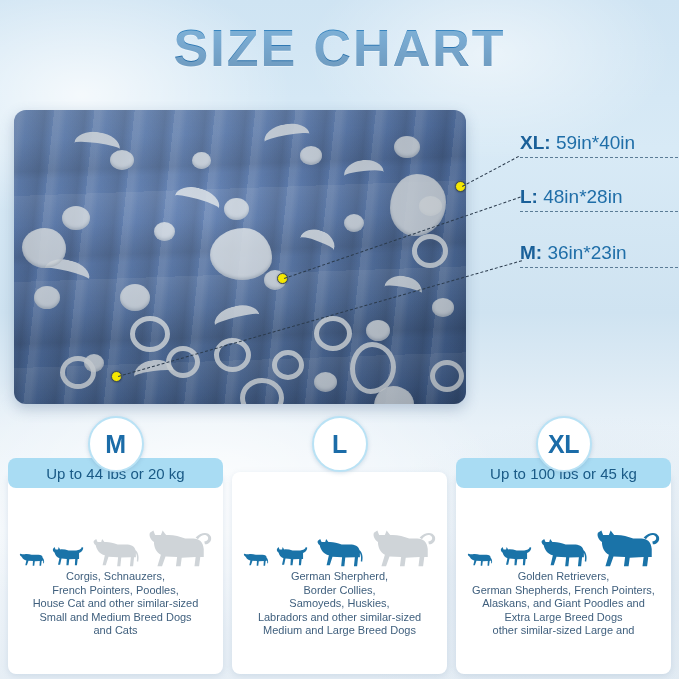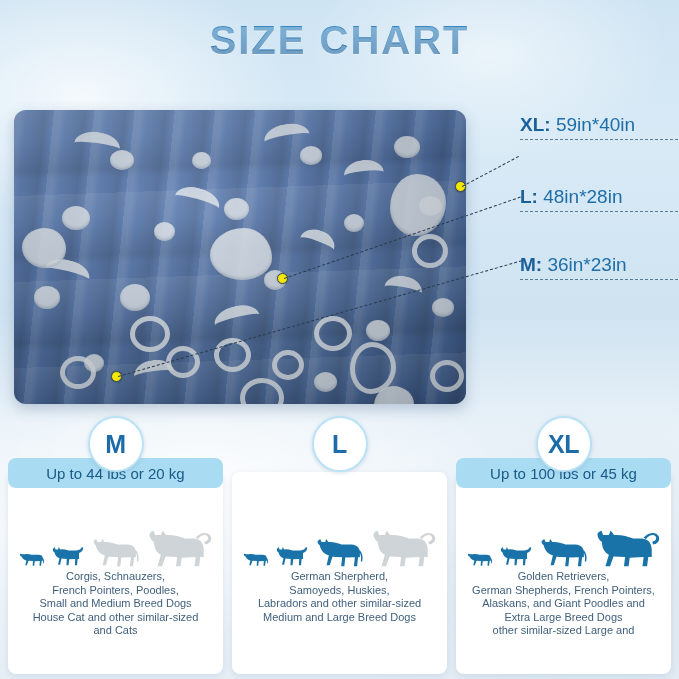--- a/index.html
+++ b/index.html
@@ -12,21 +12,21 @@
       radial-gradient(ellipse 260px 150px at 72% 8%, rgba(255,255,255,.55), rgba(255,255,255,0) 70%),
       radial-gradient(ellipse 420px 200px at 30% 72%, rgba(255,255,255,.85), rgba(255,255,255,0) 72%),
       radial-gradient(ellipse 380px 240px at 88% 86%, rgba(216,228,238,.9), rgba(255,255,255,0) 70%),
       linear-gradient(180deg,#cfe4f3 0%, #d8eaf6 22%, #cfe3f1 46%, #e8f1f8 63%, #f2f7fb 78%, #e6eef5 100%);
   }
 
   
   .title{
     position:absolute; left:0; right:0; top:18px;
     text-align:center;
-    font-size:40px; font-weight:bold; letter-spacing:2px;
+    font-size:52px; font-weight:bold; letter-spacing:2px;
     background:linear-gradient(180deg,#3f90c9 0%, #2f79b4 45%, #1d5f96 100%);
     -webkit-background-clip:text; background-clip:text;
     color:#2a77b3; -webkit-text-fill-color:transparent;
     text-shadow:0 1px 0 rgba(255,255,255,.35);
   }
 
   
   .mat-wrap{ position:absolute; left:14px; top:110px; width:452px; height:294px; }
   .mat{
     position:absolute; inset:0; border-radius:12px; overflow:hidden;
@@ -63,21 +63,21 @@
   .dot{position:absolute;width:9px;height:9px;border-radius:50%;
        background:#f5e800;border:1.5px solid #3a4a5c;box-shadow:0 0 2px rgba(0,0,0,.4);}
   .lead{position:absolute;height:0;border-top:1.4px dashed #2b3b4d;transform-origin:0 0;}
 
   
   .sizes{position:absolute; left:520px; top:112px; width:160px;}
   .size-row{ position:absolute; width:160px; }
   .size-row .txt{ font-size:19px; color:#1f6ea8; white-space:nowrap; }
   .size-row .txt b{ font-weight:bold; color:#1a6099; }
   .size-row .rule{ margin-top:3px; border-top:1.4px dashed #5b7c96; width:158px; }
-  #sz-xl{ top:2px; } #sz-l{ top:74px; } #sz-m{ top:142px; }
+  #sz-xl{ top:20px; } #sz-l{ top:74px; } #sz-m{ top:130px; }
 
   
   .panels{ position:absolute; left:8px; top:452px; width:663px; height:222px;
            display:flex; gap:9px; }
   .panel{ position:relative; flex:1; }
   .badge{
     position:absolute; left:50%; top:-36px; transform:translateX(-50%);
     width:52px;height:52px;border-radius:50%;
     background:#ffffff; border:2px solid #b9e2f5;
     display:flex;align-items:center;justify-content:center;
@@ -213,22 +213,22 @@
           </span>
           <span>
             <svg width="66" height="42" viewBox="0 0 114 64" aria-hidden="true">
               <path d="M12,20 C6,16 3,9 5,4 L11,0 L14,8 L24,8 L27,0 L33,8 C44,7 56,10 66,14 L80,14 C90,14 97,20 98,32 L98,46 L92,46 L90,62 L82,62 L84,46 L60,47 L58,62 L50,62 L52,46 L32,45 L26,62 L18,62 L24,42 C16,38 12,29 12,20 Z M84,12 C94,2 106,2 110,10 C113,17 108,24 100,24 L99,19 C104,19 107,15 105,11 C102,6 94,7 88,15 Z" fill="#cfd4d8"></path>
             </svg>
           </span>
         </div>
       <div class="desc">
           <div>Corgis, Schnauzers,</div>
           <div>French Pointers, Poodles,</div>
+          <div>House Cat and other similar-sized</div>
           <div>Small and Medium Breed Dogs</div>
-          <div>House Cat and other similar-sized</div>
           <div>and Cats</div>
         </div>
     </div>
   </div>
 
   <div class="panel">
     <div class="badge">L</div>
     <div class="panel-body">
       <div class="dogs">
           <span>
@@ -247,20 +247,21 @@
             </svg>
           </span>
           <span>
             <svg width="66" height="42" viewBox="0 0 114 64" aria-hidden="true">
               <path d="M12,20 C6,16 3,9 5,4 L11,0 L14,8 L24,8 L27,0 L33,8 C44,7 56,10 66,14 L80,14 C90,14 97,20 98,32 L98,46 L92,46 L90,62 L82,62 L84,46 L60,47 L58,62 L50,62 L52,46 L32,45 L26,62 L18,62 L24,42 C16,38 12,29 12,20 Z M84,12 C94,2 106,2 110,10 C113,17 108,24 100,24 L99,19 C104,19 107,15 105,11 C102,6 94,7 88,15 Z" fill="#cfd4d8"></path>
             </svg>
           </span>
         </div>
       <div class="desc">
           <div>German Sherpherd,</div>
+          <div>Border Collies,</div>
           <div>Samoyeds, Huskies,</div>
           <div>Labradors and other similar-sized</div>
           <div>Medium and Large Breed Dogs</div>
         </div>
     </div>
   </div>
 
   <div class="panel">
     <div class="badge">XL</div>
     <div class="panel-head">Up to 100 lbs or 45 kg</div>

